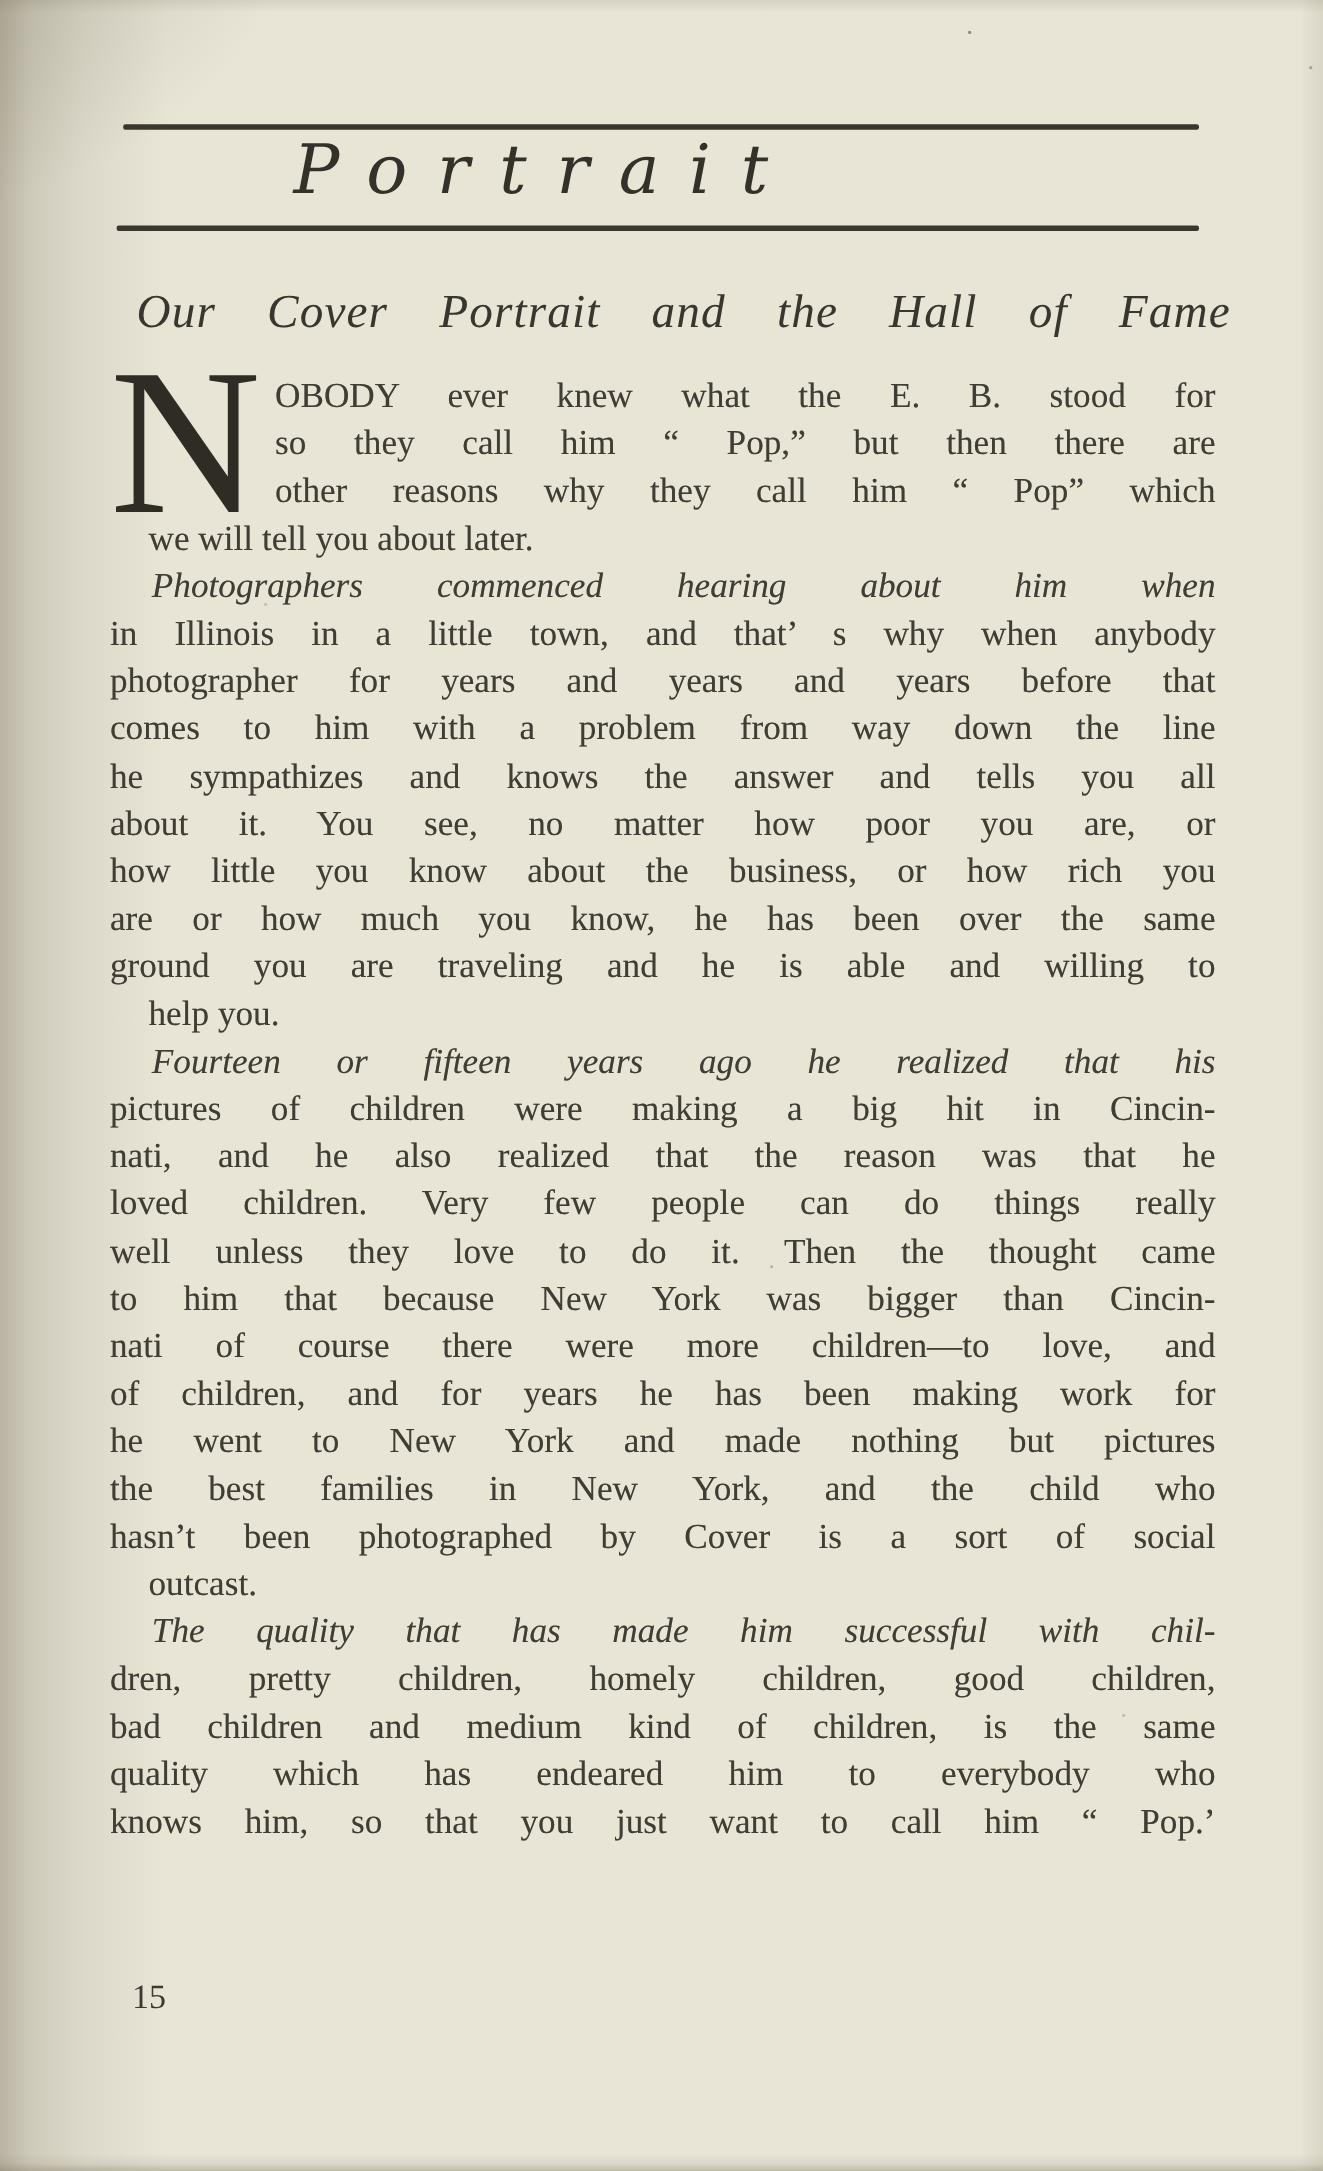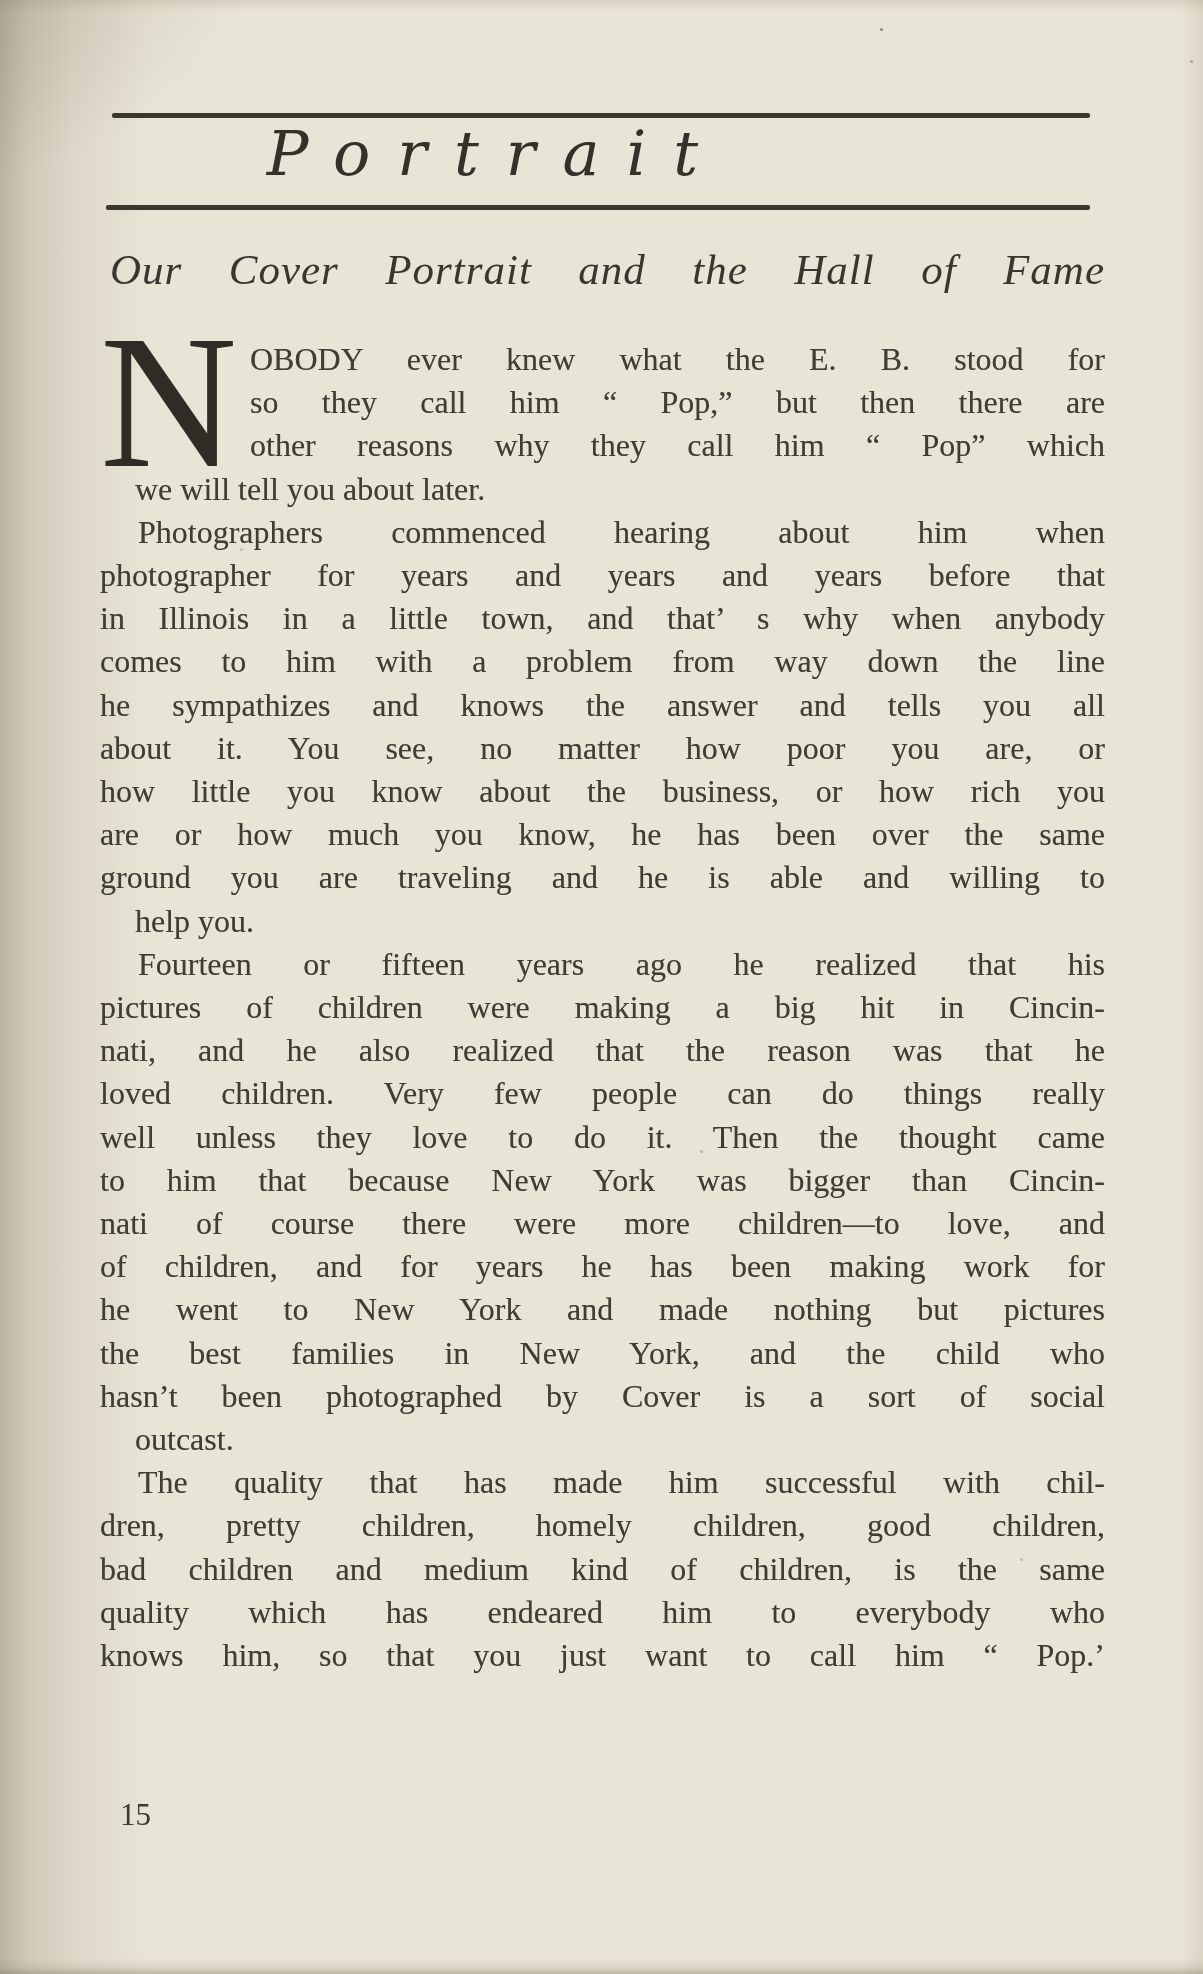--- a/index.html
+++ b/index.html
@@ -53,21 +53,21 @@
     font-style: italic;
     font-size: 62px;
     line-height: 80px;
     letter-spacing: 27px;
     color: #34312a;
   }
 
   .article-title {
     position: absolute;
     left: 110px; top: 242px; width: 995px;
-    margin: 0;
+    margin: 14px;
     font-weight: normal;
     font-style: italic;
     font-size: 43px;
     line-height: 55px;
     letter-spacing: 1px;
     text-align: justify;
     text-align-last: justify;
     color: #393630;
   }
 
@@ -81,21 +81,21 @@
   }
 
   .paragraph { margin: 0; }
 
   .line {
     text-align: justify;
     text-align-last: justify;
     white-space: normal;
   }
   .line.lastline { text-align-last: left; margin-left: 35px; }
-  .line.indent  { padding-left: 38px; box-sizing: border-box; }
+  .line.indent  { padding-left: 38px; box-sizing: border-box; font-style: italic; }
 
   .dropcap {
     float: left;
     width: 150px;
     height: 129px;
     font-size: 190px;
     line-height: 129px;
     color: #2f2c25;
     text-shadow: none;
   }
@@ -125,22 +125,22 @@
   <div class="article-body">
       <div class="paragraph">
         <span class="dropcap">N</span>
         <div class="line">OBODY ever knew what the E. B. stood for</div>
         <div class="line">so they call him “ Pop,” but then there are</div>
         <div class="line">other reasons why they call him “ Pop” which</div>
         <div class="line lastline">we will tell you about later.</div>
       </div>
       <div class="paragraph">
         <div class="line indent">Photographers commenced hearing about him when</div>
+        <div class="line">in Illinois in a little town, and that’ s why when anybody</div>
         <div class="line">photographer for years and years and years before that</div>
-        <div class="line">in Illinois in a little town, and that’ s why when anybody</div>
         <div class="line">comes to him with a problem from way down the line</div>
         <div class="line">he sympathizes and knows the answer and tells you all</div>
         <div class="line">about it. You see, no matter how poor you are, or</div>
         <div class="line">how little you know about the business, or how rich you</div>
         <div class="line">are or how much you know, he has been over the same</div>
         <div class="line">ground you are traveling and he is able and willing to</div>
         <div class="line lastline">help you.</div>
       </div>
       <div class="paragraph">
         <div class="line indent">Fourteen or fifteen years ago he realized that his</div>

